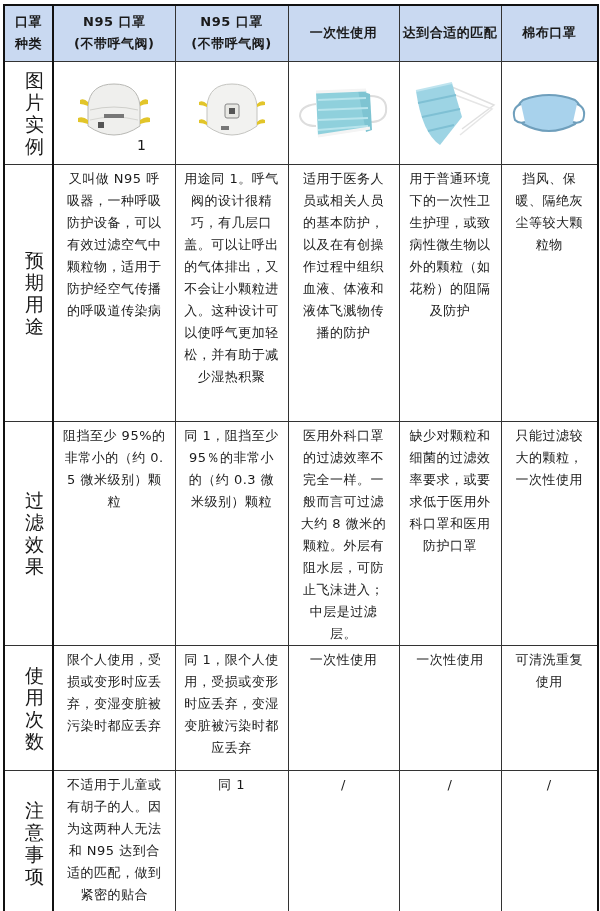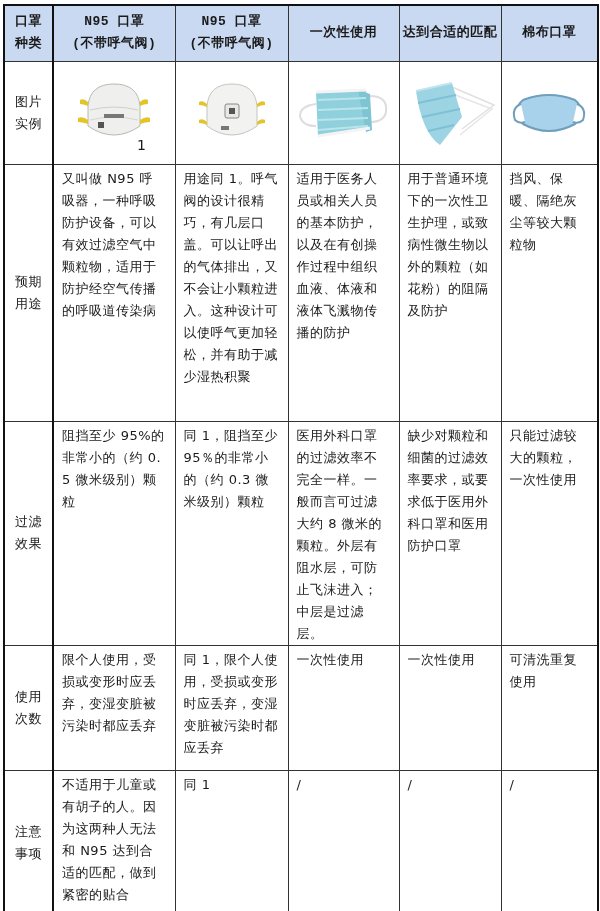--- a/index.html
+++ b/index.html
@@ -12,43 +12,44 @@
     border: 2px solid #111;
   }
   .mask-table td, .mask-table th {
     border: 1px solid #333;
     vertical-align: top;
     padding: 3px 8px 0 8px;
     font-size: 13px;
     line-height: 22px;
     letter-spacing: 0.5px;
     word-break: break-all;
+    text-align: center;
   }
   .mask-table th {
     background: #c9d9f1;
     font-weight: bold;
     text-align: center;
     vertical-align: middle;
     padding: 4px 2px;
     line-height: 22px;
     font-size: 13px;
   }
   .mask-table th.row-head-col { border-right: 2px solid #111; }
   .mask-table td.row-label {
     text-align: center;
     vertical-align: middle;
     border-right: 2px solid #111;
-    padding: 0 4px;
-    font-size: 13px;
+    padding: 0 20px;
+    font-size: 19px;
     line-height: 22px;
   }
   .mask-table td.img-cell { vertical-align: middle; text-align: center; padding: 0; position: relative; }
   .img-cell svg { display: block; margin: 0 auto; }
   .img-note { position: absolute; right: 28px; bottom: 8px; font-size: 14px; }
-  tr.r-header { height: 56px; font-family: Liberation Mono, monospace; }
+  tr.r-header { height: 56px; }
   tr.r-image { height: 103px; }
   tr.r-usage { height: 257px; }
   tr.r-filter { height: 215px; }
   tr.r-times { height: 125px; }
   tr.r-notes { height: 147px; }
 </style>
 </head>
 <body>
 
 <table class="mask-table">

